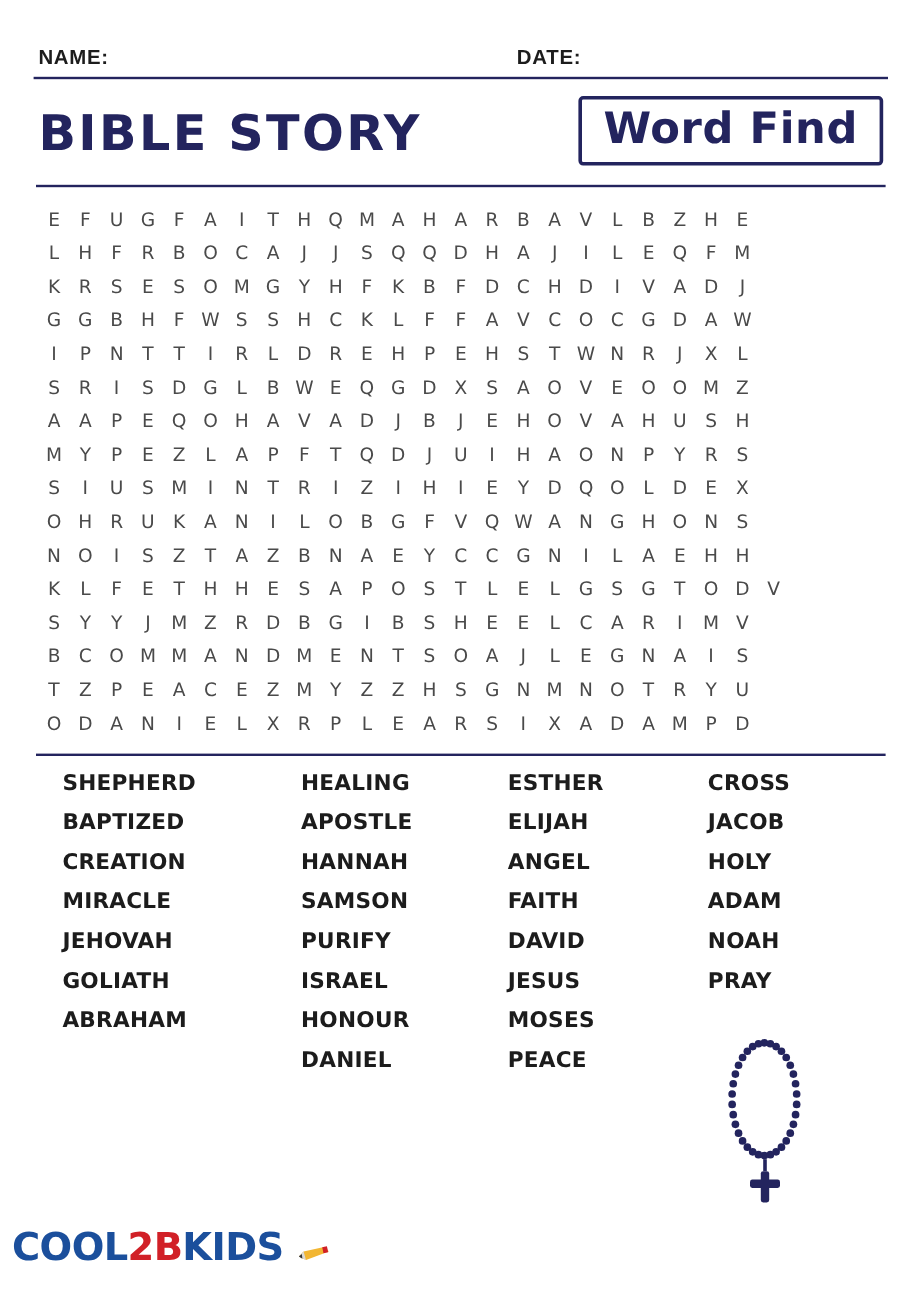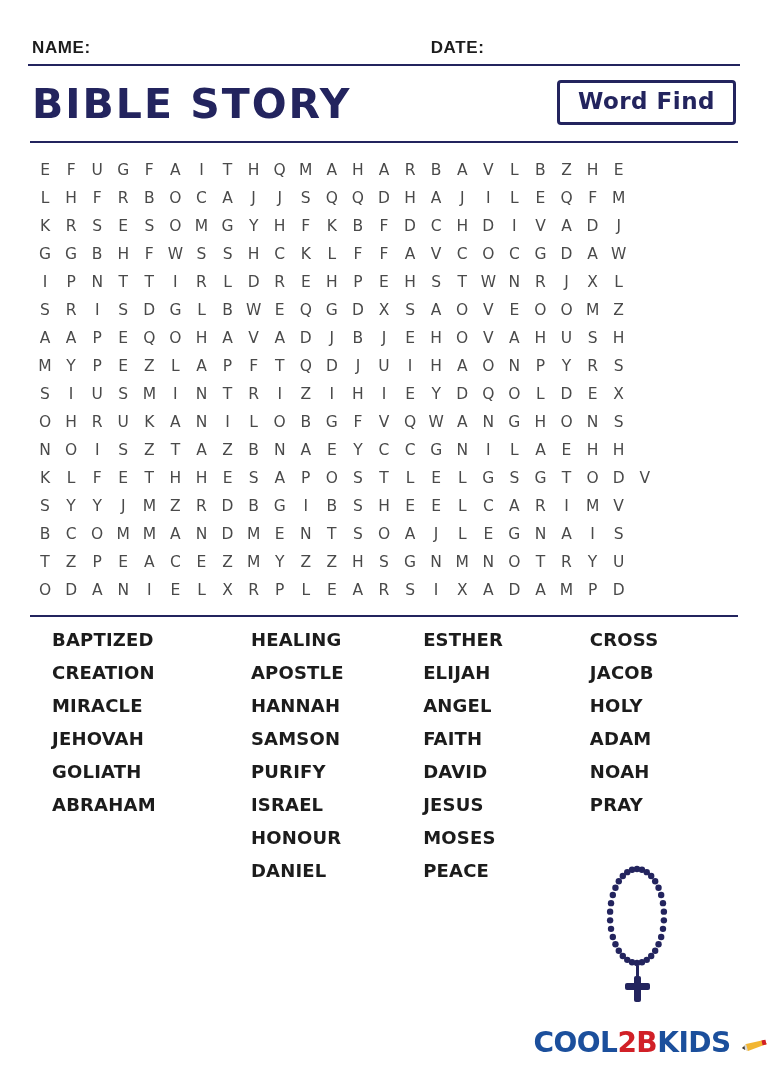--- a/index.html
+++ b/index.html
@@ -53,21 +53,21 @@
     letter-spacing: 2px;
     color: #23245e;
     line-height: 1;
     white-space: nowrap;
   }
   .title-badge {
     border: 3px solid #23245e;
     border-radius: 4px;
     padding: 7px 18px 9px 18px;
     font-family: "DejaVu Sans", sans-serif;
-    font-size: 23px;
+    font-size: 36px;
     font-weight: 700;
     color: #23245e;
     letter-spacing: 0.5px;
     line-height: 1;
     margin-bottom: 4px;
   }
   .title-rule {
     height: 2px;
     background: #23245e;
     margin: 0 2px 16px 2px;
@@ -125,26 +125,26 @@
     position: absolute;
     right: 74px;
     bottom: 78px;
     width: 110px;
     height: 150px;
   }
 
   
   .logo {
     position: absolute;
-    left: 0;
+    left: 10px;
     right: 0;
     bottom: 26px;
-    text-align: right;
+    text-align: left;
     font-family: "DejaVu Sans", sans-serif;
-    font-size: 28px;
+    font-size: 32px;
     font-weight: 700;
     letter-spacing: -0.5px;
   }
   .logo .c1 { color: #1b4f9c; }
   .logo .c2 { color: #d12027; }
   .logo .c3 { color: #1b4f9c; }
   .logo .pencil {
     display: inline-block;
     vertical-align: middle;
     margin-left: 2px;
@@ -599,20 +599,21 @@
       <div class="cell"></div>
       <div class="cell"></div>
       <div class="cell"></div>
       <div class="cell"></div>
     </div>
 
   <div class="grid-rule"></div>
 
   <div class="word-columns">
     <div class="word-col" id="wc1">
+        <div class="word">SHEPHERD</div>
         <div class="word">BAPTIZED</div>
         <div class="word">CREATION</div>
         <div class="word">MIRACLE</div>
         <div class="word">JEHOVAH</div>
         <div class="word">GOLIATH</div>
         <div class="word">ABRAHAM</div>
       </div>
     <div class="word-col" id="wc2">
         <div class="word">HEALING</div>
         <div class="word">APOSTLE</div>

